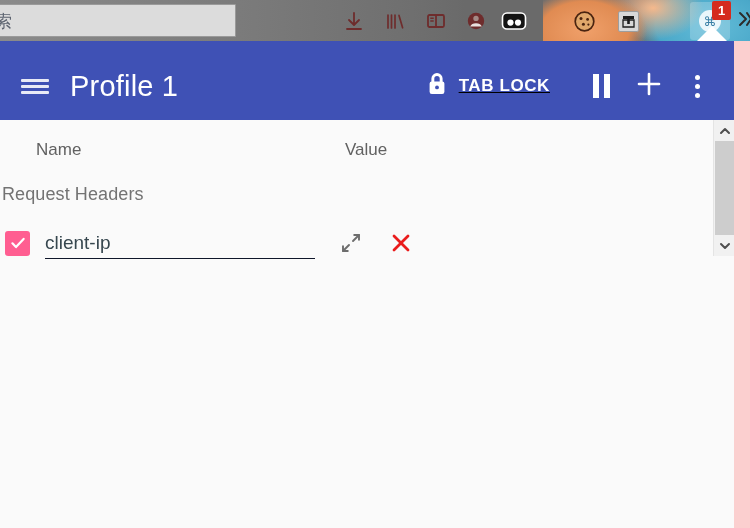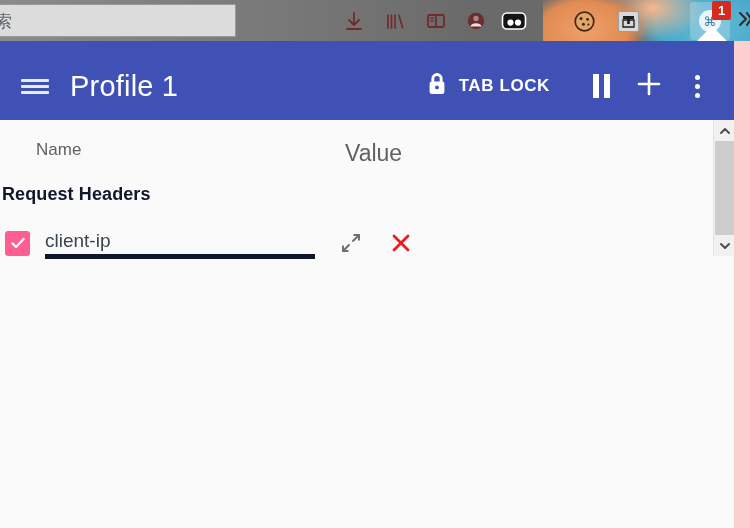--- a/index.html
+++ b/index.html
@@ -158,20 +158,21 @@
     font-weight: 400;
     letter-spacing: 0.2px;
     white-space: nowrap;
   }
 
   #header-actions {
     margin-left: auto;
     display: flex;
     align-items: center;
     padding-right: 16px;
+    text-decoration: underline;
   }
 
   #tab-lock {
     display: flex;
     align-items: center;
     cursor: pointer;
     margin-right: 24px;
   }
   #tab-lock-label {
     color: #ffffff;
@@ -206,29 +207,29 @@
   #col-headers {
     position: relative;
     height: 58px;
   }
   #col-name {
     position: absolute; left: 36px; top: 20px;
     font-size: 17px; color: #616161;
   }
   #col-value {
     position: absolute; left: 345px; top: 20px;
-    font-size: 23px; color: #616161;
+    font-size: 17px; color: #616161;
   }
 
   #section-title {
     position: absolute;
     left: 2px; top: 64px;
     font-size: 18px;
-    font-weight: bold;
-    color: #0f172a;
+    font-weight: normal;
+    color: #737373;
     letter-spacing: 0.1px;
   }
 
   #header-row {
     position: absolute;
     left: 0; top: 102px;
     width: 713px;
     height: 42px;
     display: flex;
     align-items: center;
@@ -239,21 +240,21 @@
     width: 25px; height: 25px;
     background: #ff5e91;
     border-radius: 3px;
     display: flex; align-items: center; justify-content: center;
     cursor: pointer;
     flex: none;
   }
 
   .field {
     position: relative;
-    border-bottom: 5px solid #0f172a;
+    border-bottom: 1px solid #0f172a;
     height: 31px;
     display: flex;
     align-items: center;
     background: transparent;
   }
   .field input {
     border: none;
     outline: none;
     background: transparent;
     font-family: "Liberation Sans", sans-serif;

